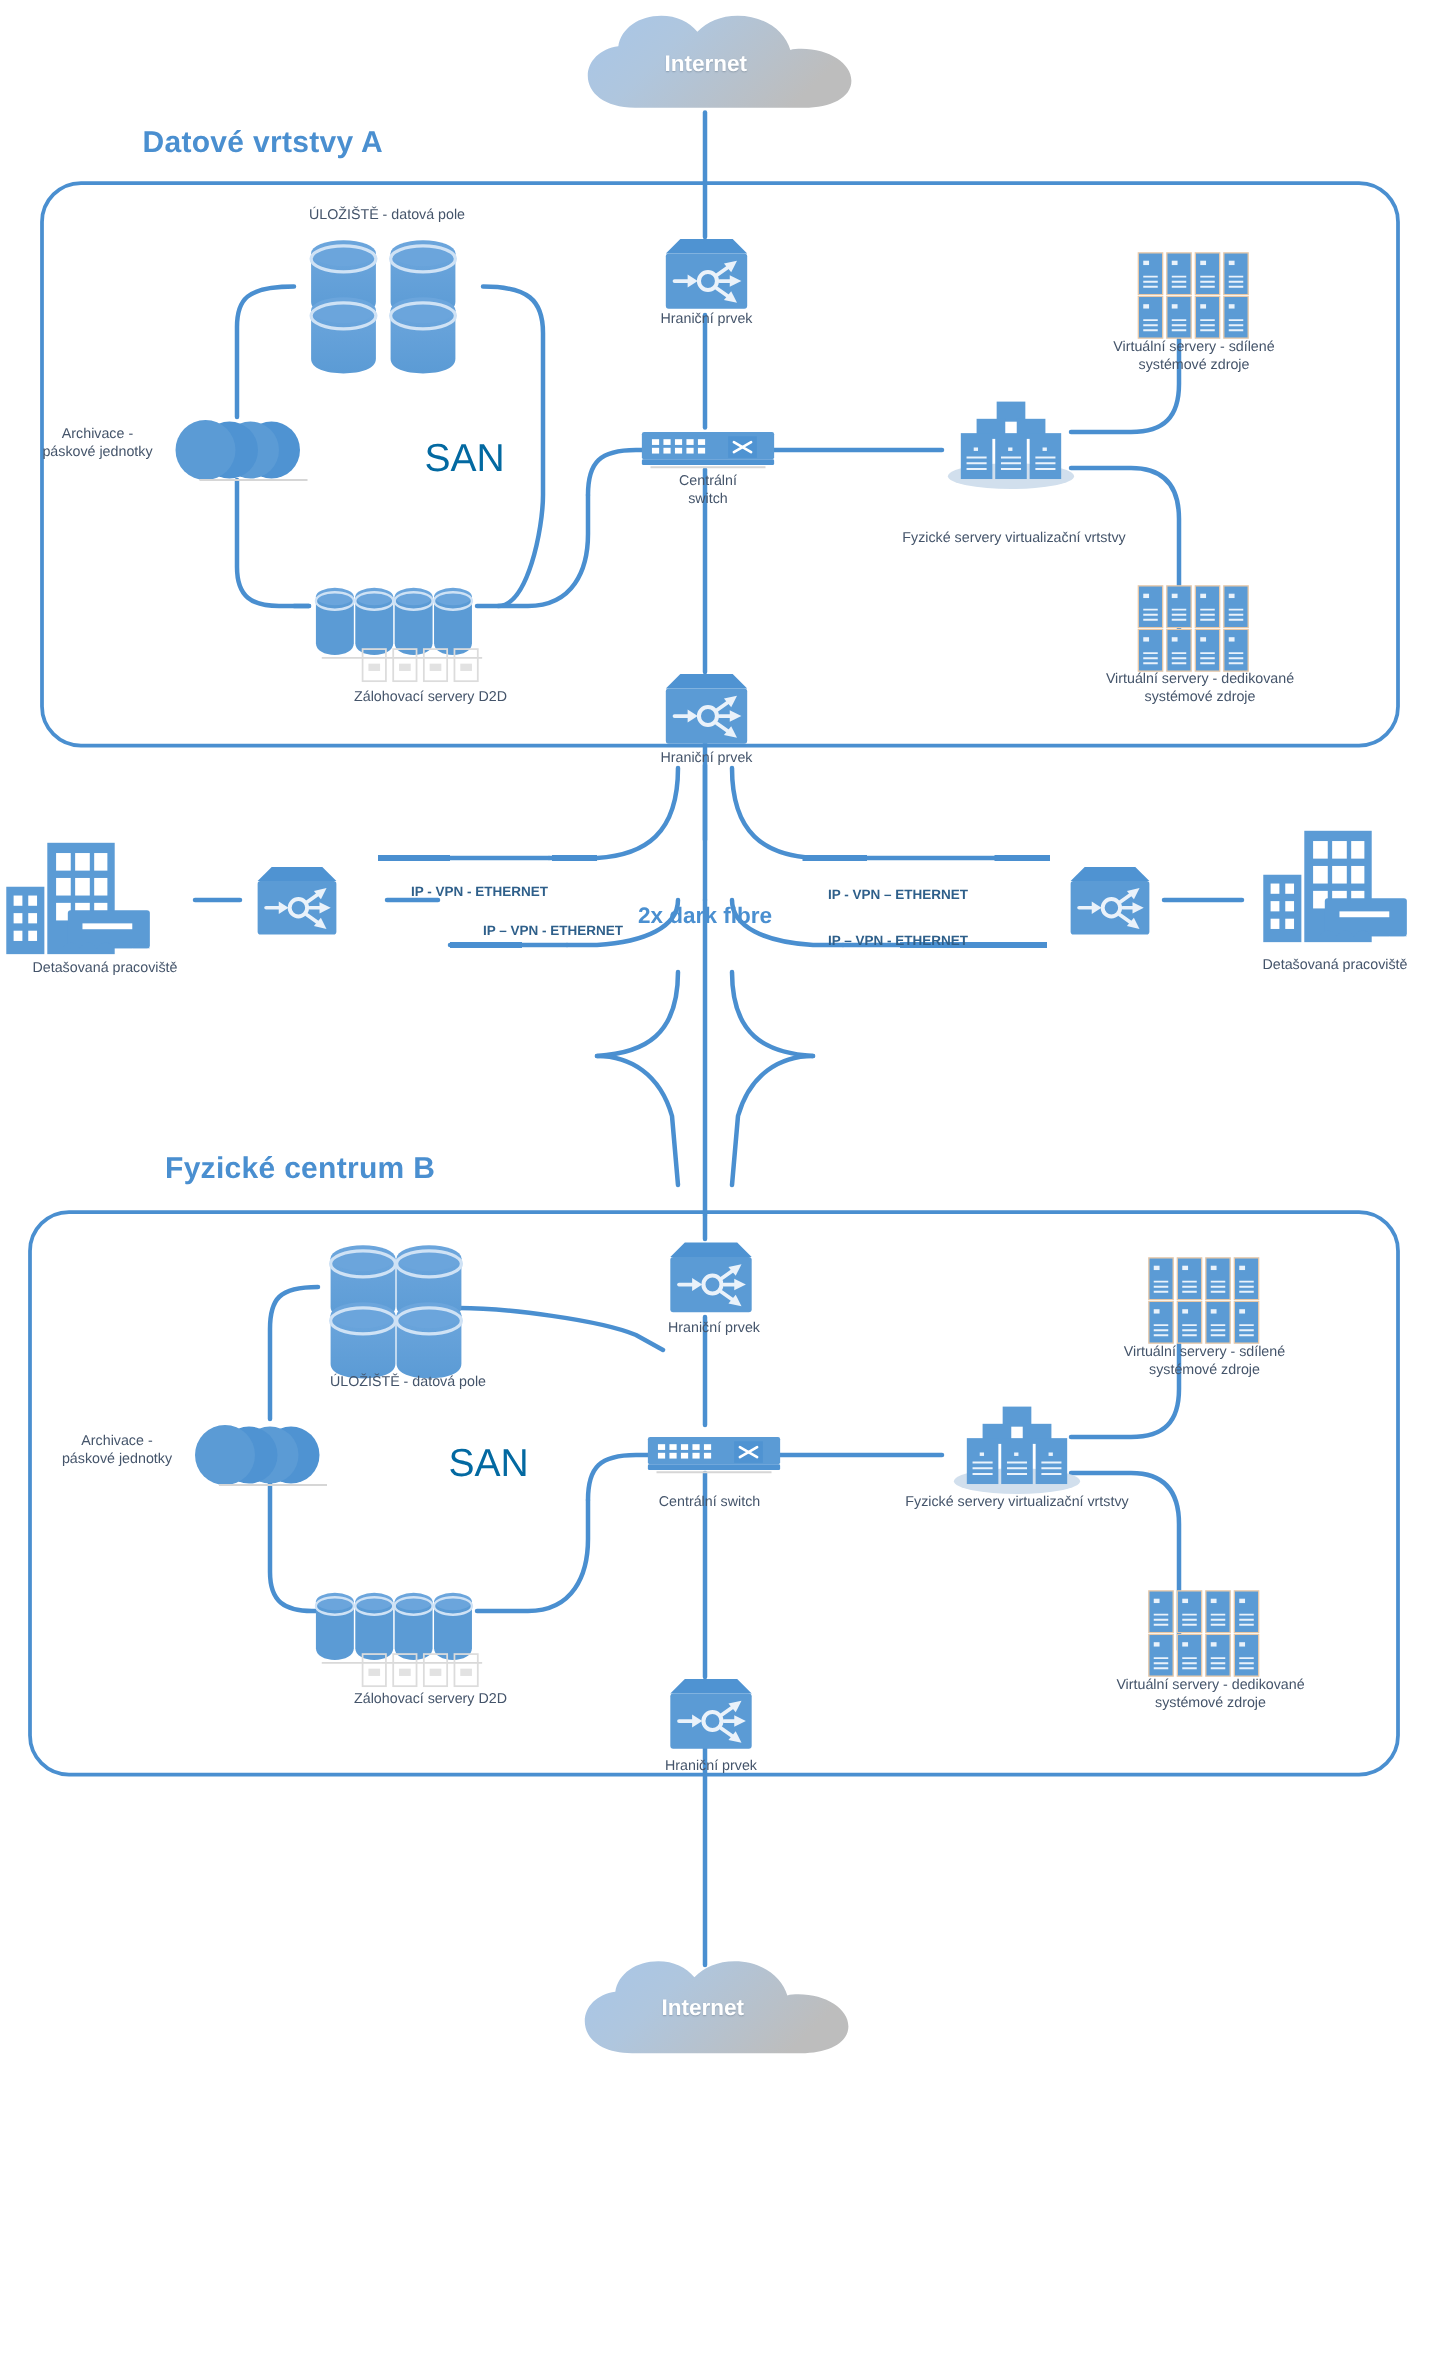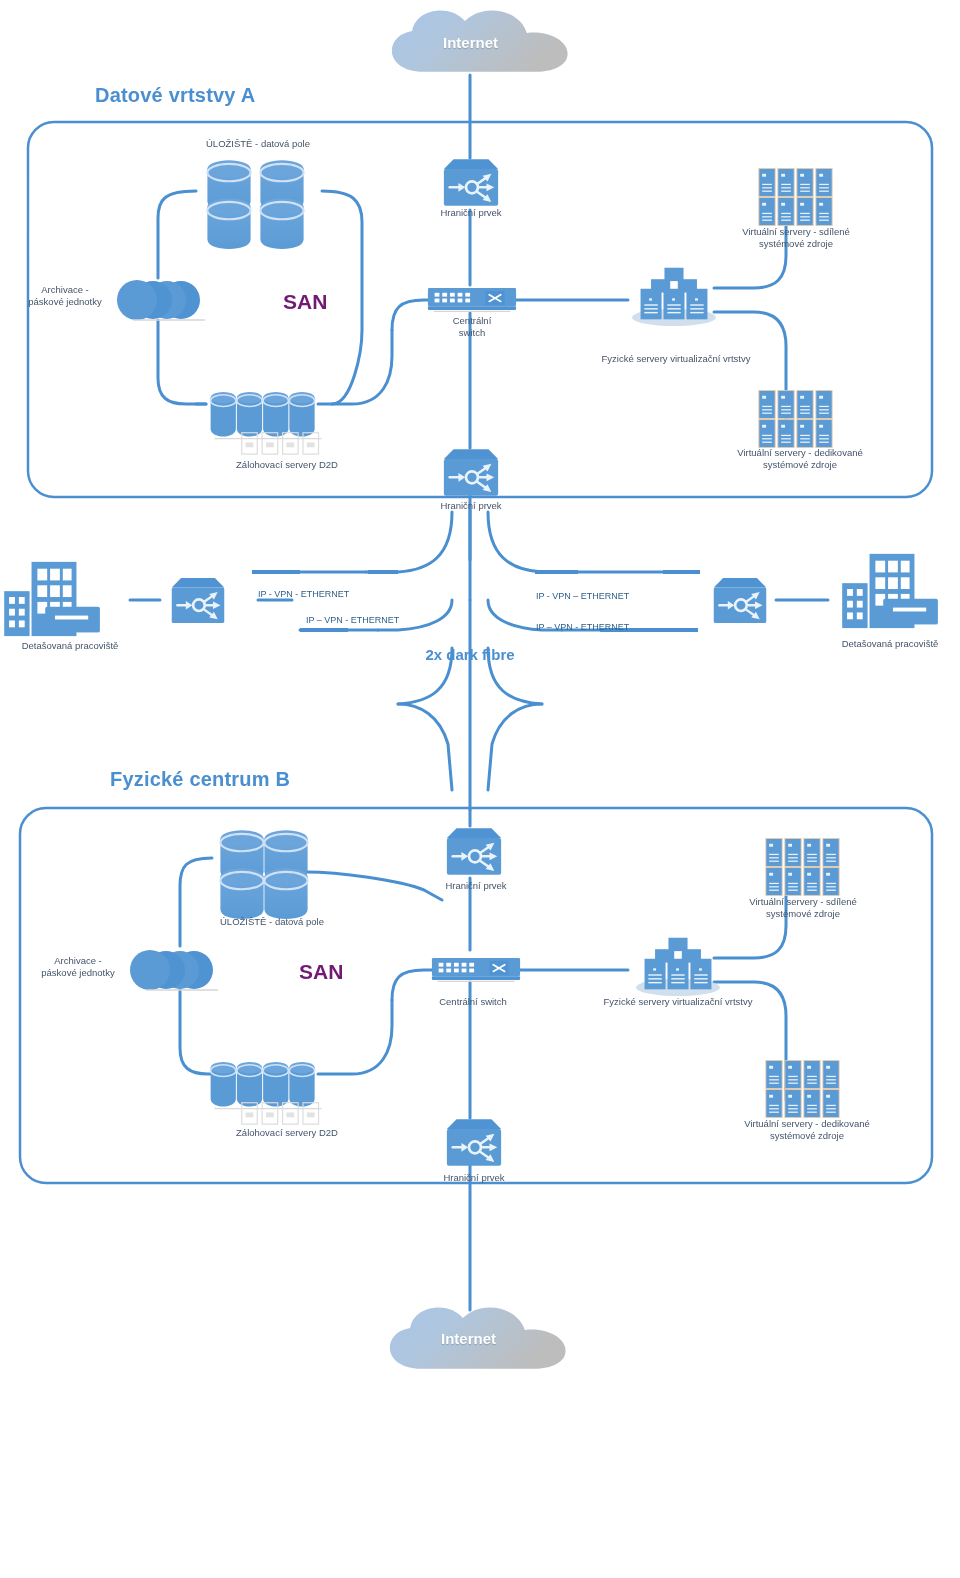--- a/index.html
+++ b/index.html
@@ -1,23 +1,23 @@
 <!DOCTYPE html>
 <html><head>
 <meta charset="utf-8">
 <title>Obecné schéma DDC</title>
 <style>
   html,body{margin:0;padding:0;background:#ffffff;}
   body{font-family:"Liberation Sans","DejaVu Sans",sans-serif;}
   #page{position:relative;width:960px;height:1496px;background:#fff;overflow:hidden;}
   .lbl{position:absolute;color:#44546A;font-size:9.5px;line-height:12px;text-align:center;white-space:pre;}
   .dc-title{position:absolute;color:#4A8FD0;font-weight:bold;font-size:20px;letter-spacing:.2px;}
-  .san{position:absolute;color:#701a75;font-weight:bold;font-size:21px;}
+  .san{position:absolute;color:#0369a1;font-weight:normal;font-size:26px;}
   .fibre{position:absolute;color:#4A8FD0;font-weight:bold;font-size:15px;line-height:18px;text-align:center;}
-  .vpn{position:absolute;color:#2E5F8A;font-weight:normal;font-size:9px;white-space:nowrap;}
+  .vpn{position:absolute;color:#2E5F8A;font-weight:bold;font-size:9px;white-space:nowrap;margin-left:16px;}
   .cloudtxt{position:absolute;color:#ffffff;font-weight:bold;font-size:15px;text-shadow:0 1px 1px rgba(90,110,130,.45);}
   .caption{position:absolute;color:#000;font-weight:bold;font-style:italic;font-size:21px;white-space:nowrap;}
   .pagenum{position:absolute;color:#ec4899;font-size:19px;}
 
   svg.layer{position:absolute;left:0;top:0;width:960px;height:1578px;overflow:visible;pointer-events:none;}
 </style>
 </head>
 <body>
 
 <div id="page">
@@ -427,21 +427,21 @@
   <div class="lbl" style="left:212px;top:459px;width:150px;">Zálohovací servery D2D</div>
 
   <div class="lbl" style="left:711px;top:447px;width:178px;">Virtuální servery - dedikované
 systémové zdroje</div>
 
   <div class="lbl" style="left:406px;top:500px;width:130px;">Hraniční prvek</div>
 
   <div class="vpn" style="left:258px;top:589px;">IP - VPN - ETHERNET</div>
   <div class="vpn" style="left:306px;top:615px;">IP – VPN - ETHERNET</div>
 
-  <div class="fibre" style="left:424px;top:602px;width:92px;margin-top:44px;">2x dark
+  <div class="fibre" style="left:424px;top:602px;width:92px;">2x dark
 fibre</div>
 
   <div class="vpn" style="left:536px;top:591px;">IP - VPN – ETHERNET</div>
   <div class="vpn" style="left:536px;top:622px;">IP – VPN - ETHERNET</div>
 
   <div class="lbl" style="left:0px;top:640px;width:140px;">Detašovaná pracoviště</div>
   <div class="lbl" style="left:820px;top:638px;width:140px;">Detašovaná pracoviště</div>
 
   <div class="dc-title" style="left:110px;top:768px;">Fyzické centrum B</div>
 

